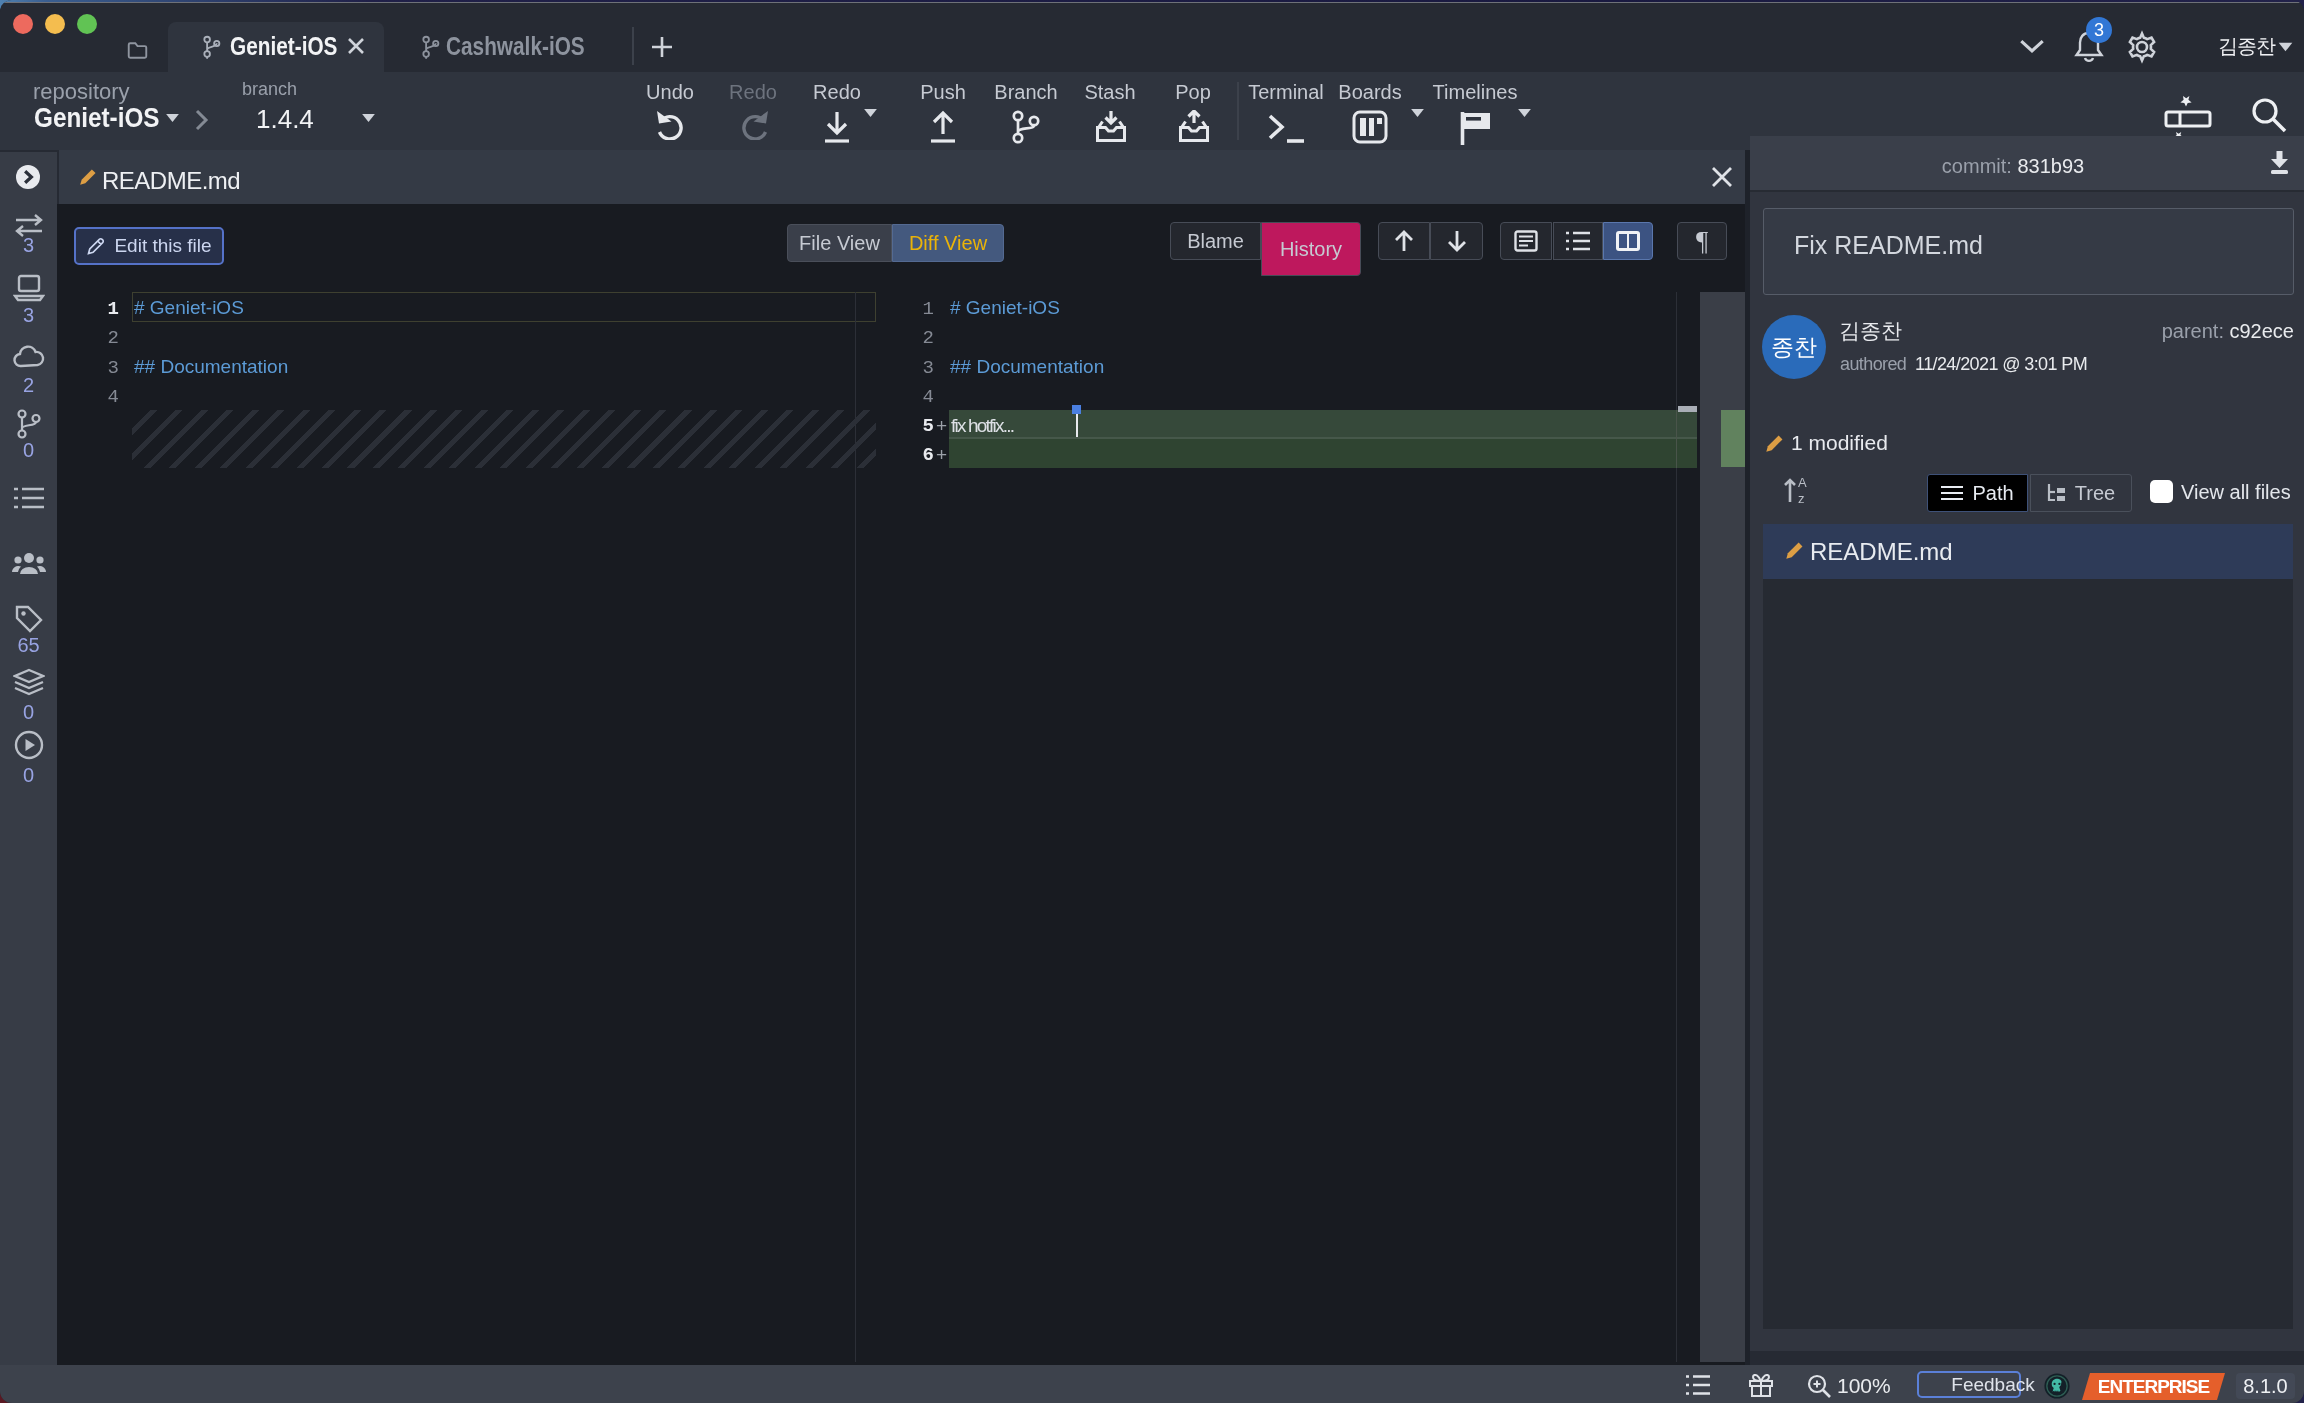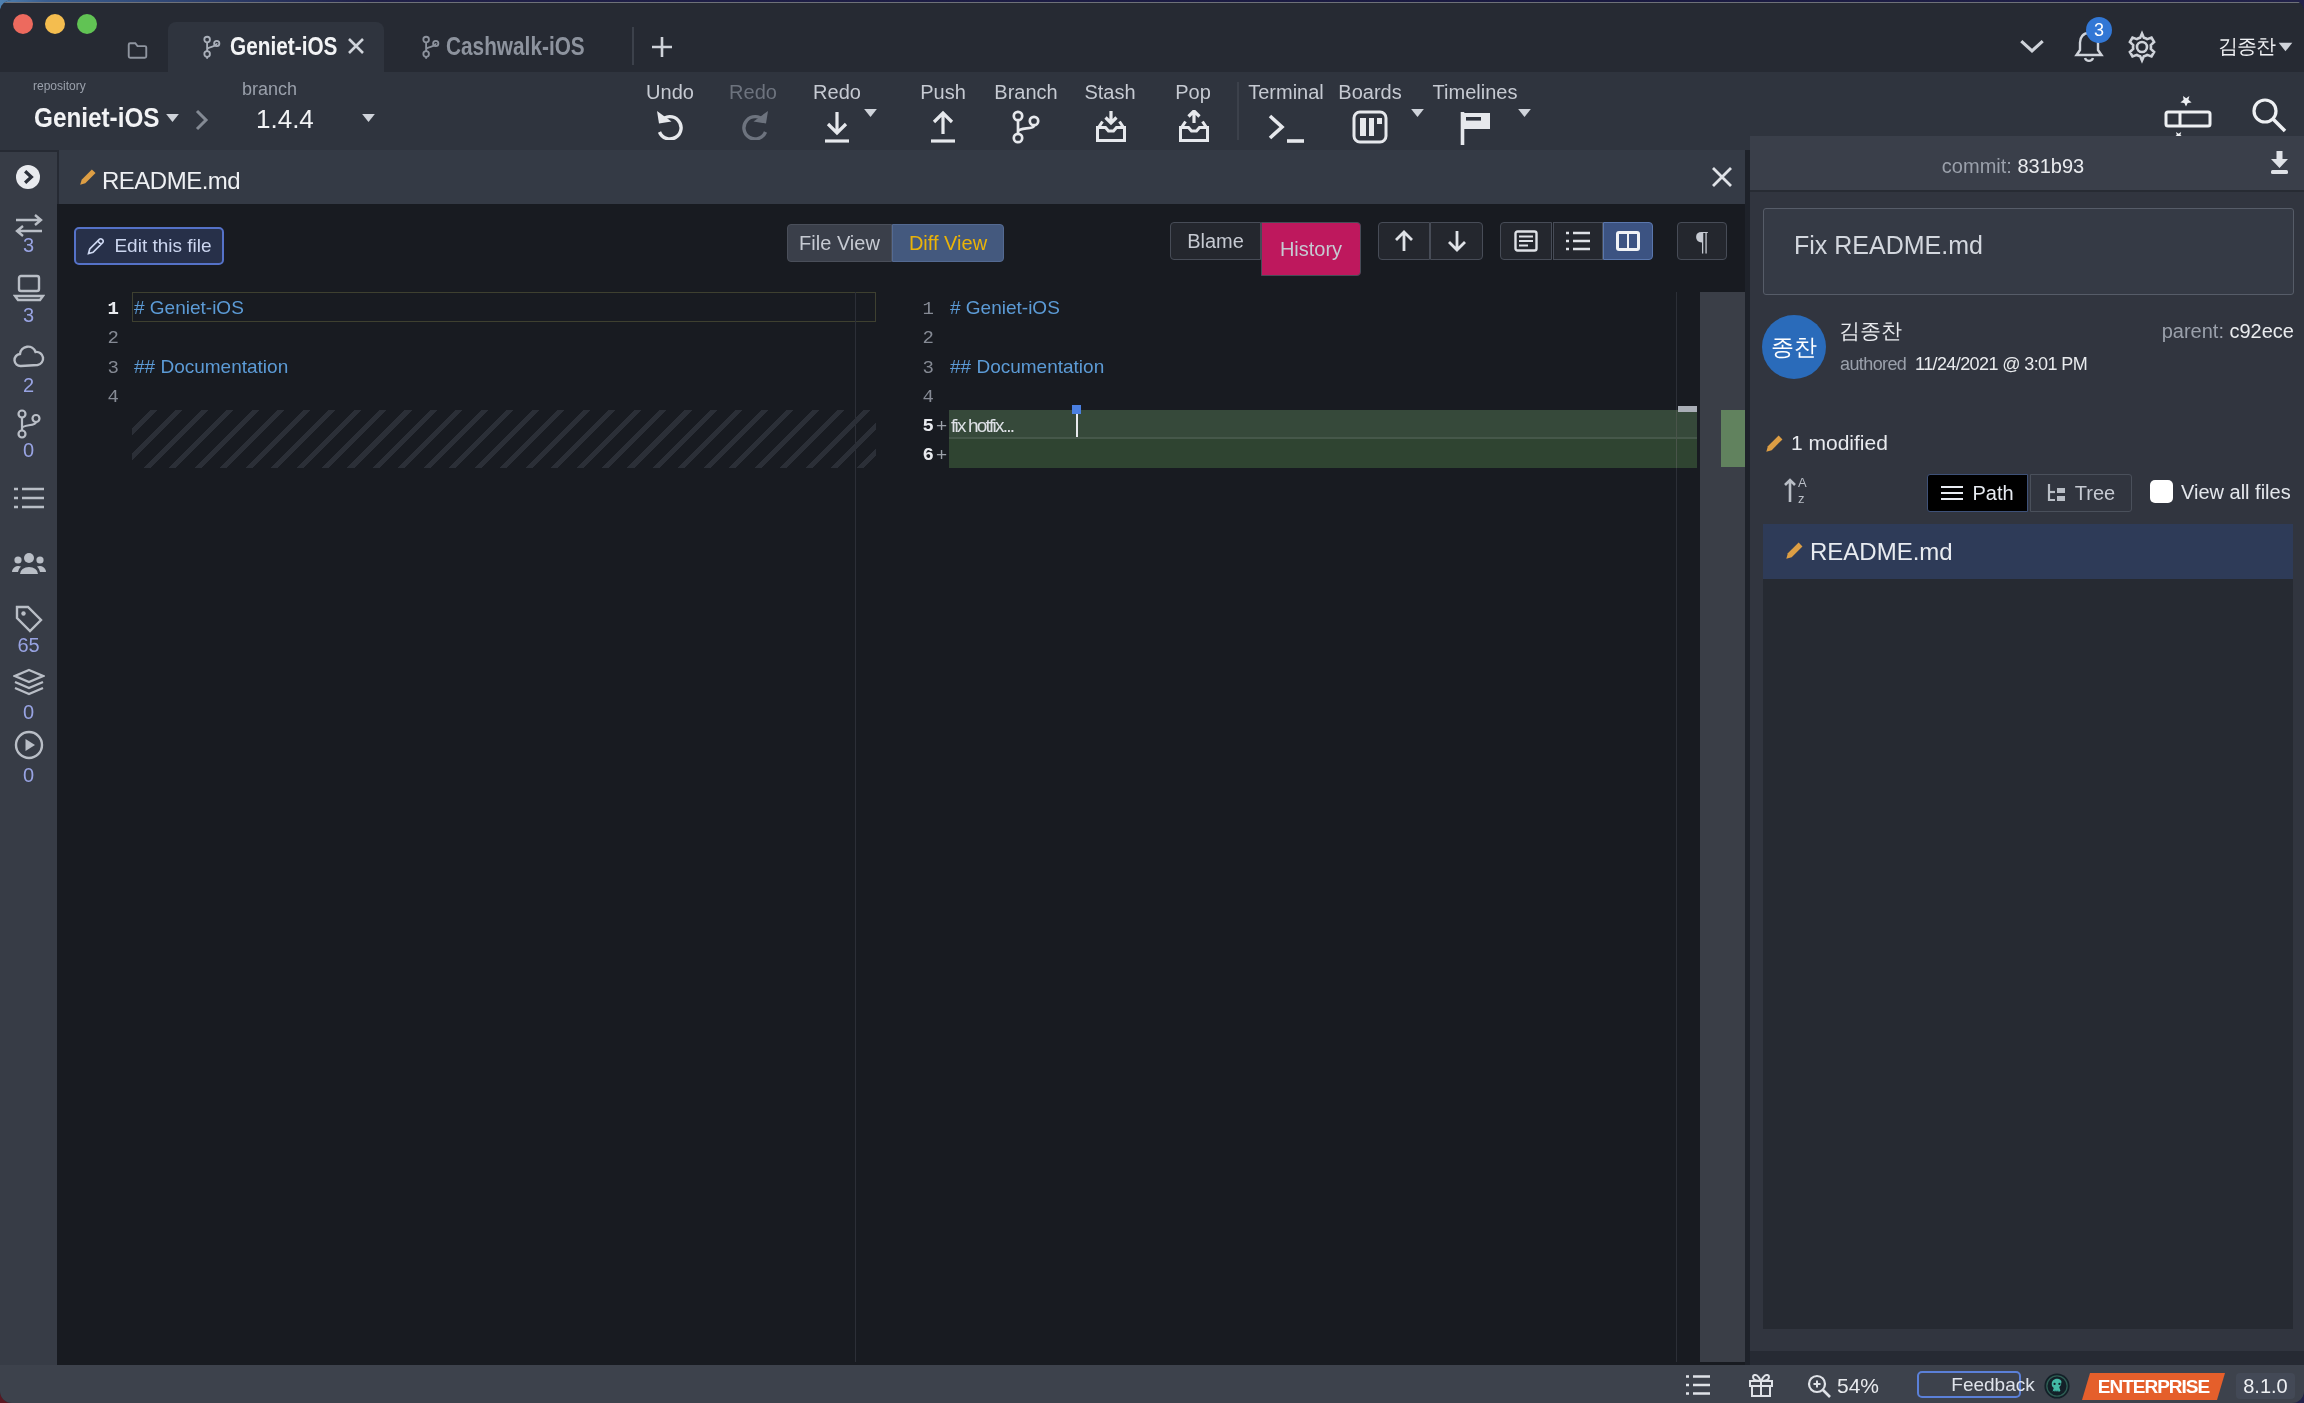--- a/index.html
+++ b/index.html
@@ -90,21 +90,21 @@
           <path d="M18 4.5 l1.8 4.2 a9.8 9.8 0 0 1 3.4 1.4 l4.3-1.6 2.6 4.5 -3.3 3.1 a10 10 0 0 1 0 3.8 l3.3 3.1 -2.6 4.5 -4.3-1.6 a9.8 9.8 0 0 1-3.4 1.4 L18 31.5 l-1.8-4.2 a9.8 9.8 0 0 1-3.4-1.4 l-4.3 1.6 -2.6-4.5 3.3-3.1 a10 10 0 0 1 0-3.8 L5.9 13 l2.6-4.5 4.3 1.6 a9.8 9.8 0 0 1 3.4-1.4 z"></path>
         </g>
       </svg>
     <div class="abs" style="left:2218px; top:30px; color:#f0f1f4; font-size:20px; letter-spacing:-1px;">김종찬</div>
     <svg class="abs" style="left:2277px; top:38px;" width="17" height="12" viewBox="0 0 20 14">
         <path d="M2 2 L10 12 L18 2 z" fill="#cfd3da"></path>
       </svg>
   </div>
 
   <div id="toolbar">
-    <div class="abs" style="left:33px; top:7px; font-size:12px; color:#9aa0ab;">repository</div>
+    <div class="abs" style="left:33px; top:7px; font-size:22px; color:#9aa0ab;">repository</div>
     <div class="abs" style="left:34px; top:31px; font-size:27px; font-weight:bold; color:#f2f3f5; transform:scaleX(0.9); transform-origin:0 0; white-space:nowrap;">Geniet-iOS</div>
     <svg class="abs" style="left:165px; top:41px;" width="15" height="10" viewBox="0 0 16 11">
         <path d="M1 1 L8 10 L15 1 z" fill="#cfd3da"></path>
       </svg>
     <svg class="abs" style="left:195px; top:37px;" width="14" height="22" viewBox="0 0 14 22">
         <path d="M2 2 L11 11 L2 20" stroke="#848a94" stroke-width="3" fill="none"></path>
       </svg>
     <div class="abs" style="left:242px; top:7px; font-size:18px; color:#9aa0ab;">branch</div>
     <div class="abs" style="left:256px; top:32px; font-size:26px; color:#f2f3f5;">1.4.4</div>
     <svg class="abs" style="left:361px; top:41px;" width="15" height="10" viewBox="0 0 16 11">
@@ -434,21 +434,21 @@
           <rect x="2" y="8" width="22" height="5"></rect>
           <rect x="4" y="13" width="18" height="10"></rect>
           <path d="M13 8 v15 M13 8 c-5 0-8-1.5-8-4 c0-2 2.5-2.7 4-1.5 c1.7 1.3 3 3.2 4 5.5 c1-2.3 2.3-4.2 4-5.5 c1.5-1.2 4-.5 4 1.5 c0 2.5-3 4-8 4"></path>
         </g>
       </svg>
     <svg class="abs" style="left:1806px; top:8px;" width="26" height="26" viewBox="0 0 26 26">
         <circle cx="11" cy="11" r="8" fill="none" stroke="#dfe2e7" stroke-width="2.2"></circle>
         <path d="M17 17 L24 24" stroke="#dfe2e7" stroke-width="2.6"></path>
         <path d="M11 7.5 v7 M7.5 11 h7" stroke="#dfe2e7" stroke-width="2"></path>
       </svg>
-    <div class="abs" style="left:1837px; top:9px; font-size:21px; color:#e9ebee;">54%</div>
+    <div class="abs" style="left:1837px; top:9px; font-size:21px; color:#e9ebee;">100%</div>
     <div class="btn" style="left:1917px; top:6px; width:104px; height:27px; border:2px solid #5b80d8; border-radius:5px; background:#3d424c; color:#dfe3ea; font-size:19px;padding-left:48px;">Feedback</div>
     <svg class="abs" style="left:2044px; top:8px;" width="26" height="26" viewBox="0 0 32 32">
         <circle cx="16" cy="16" r="15.5" fill="#132028"></circle>
         <circle cx="16" cy="16" r="12.5" fill="none" stroke="#2e5e54" stroke-width="1.6"></circle>
         <path d="M16 7 c-4 0-6.5 3-6.5 6.5 c0 2.5 1.2 4 2.5 5 l-1.5 4.5 2-1.5 1 2 1.2-2.2 1.3 2.2 1.2-2.2 1 2 2-1.5 -1.5-4.5 c1.3-1 2.5-2.5 2.5-5 C22.5 10 20 7 16 7 z" fill="#43b9a5"></path>
         <circle cx="13" cy="13.5" r="1.4" fill="#132028"></circle>
         <circle cx="19" cy="13.5" r="1.4" fill="#132028"></circle>
       </svg>
     <div class="abs" style="left:2082px; top:8px; width:143px; height:27px; background:#e55f2b; clip-path:polygon(8px 0, 100% 0, calc(100% - 8px) 100%, 0 100%); color:#fff; font-size:19px; font-weight:bold; text-align:center; line-height:27px; letter-spacing:-1px;">ENTERPRISE</div>
     <div class="abs" style="left:2236px; top:8px; width:59px; height:26px; background:#434956; border-radius:4px; color:#eef0f3; font-size:20px; text-align:center; line-height:26px;">8.1.0</div>

